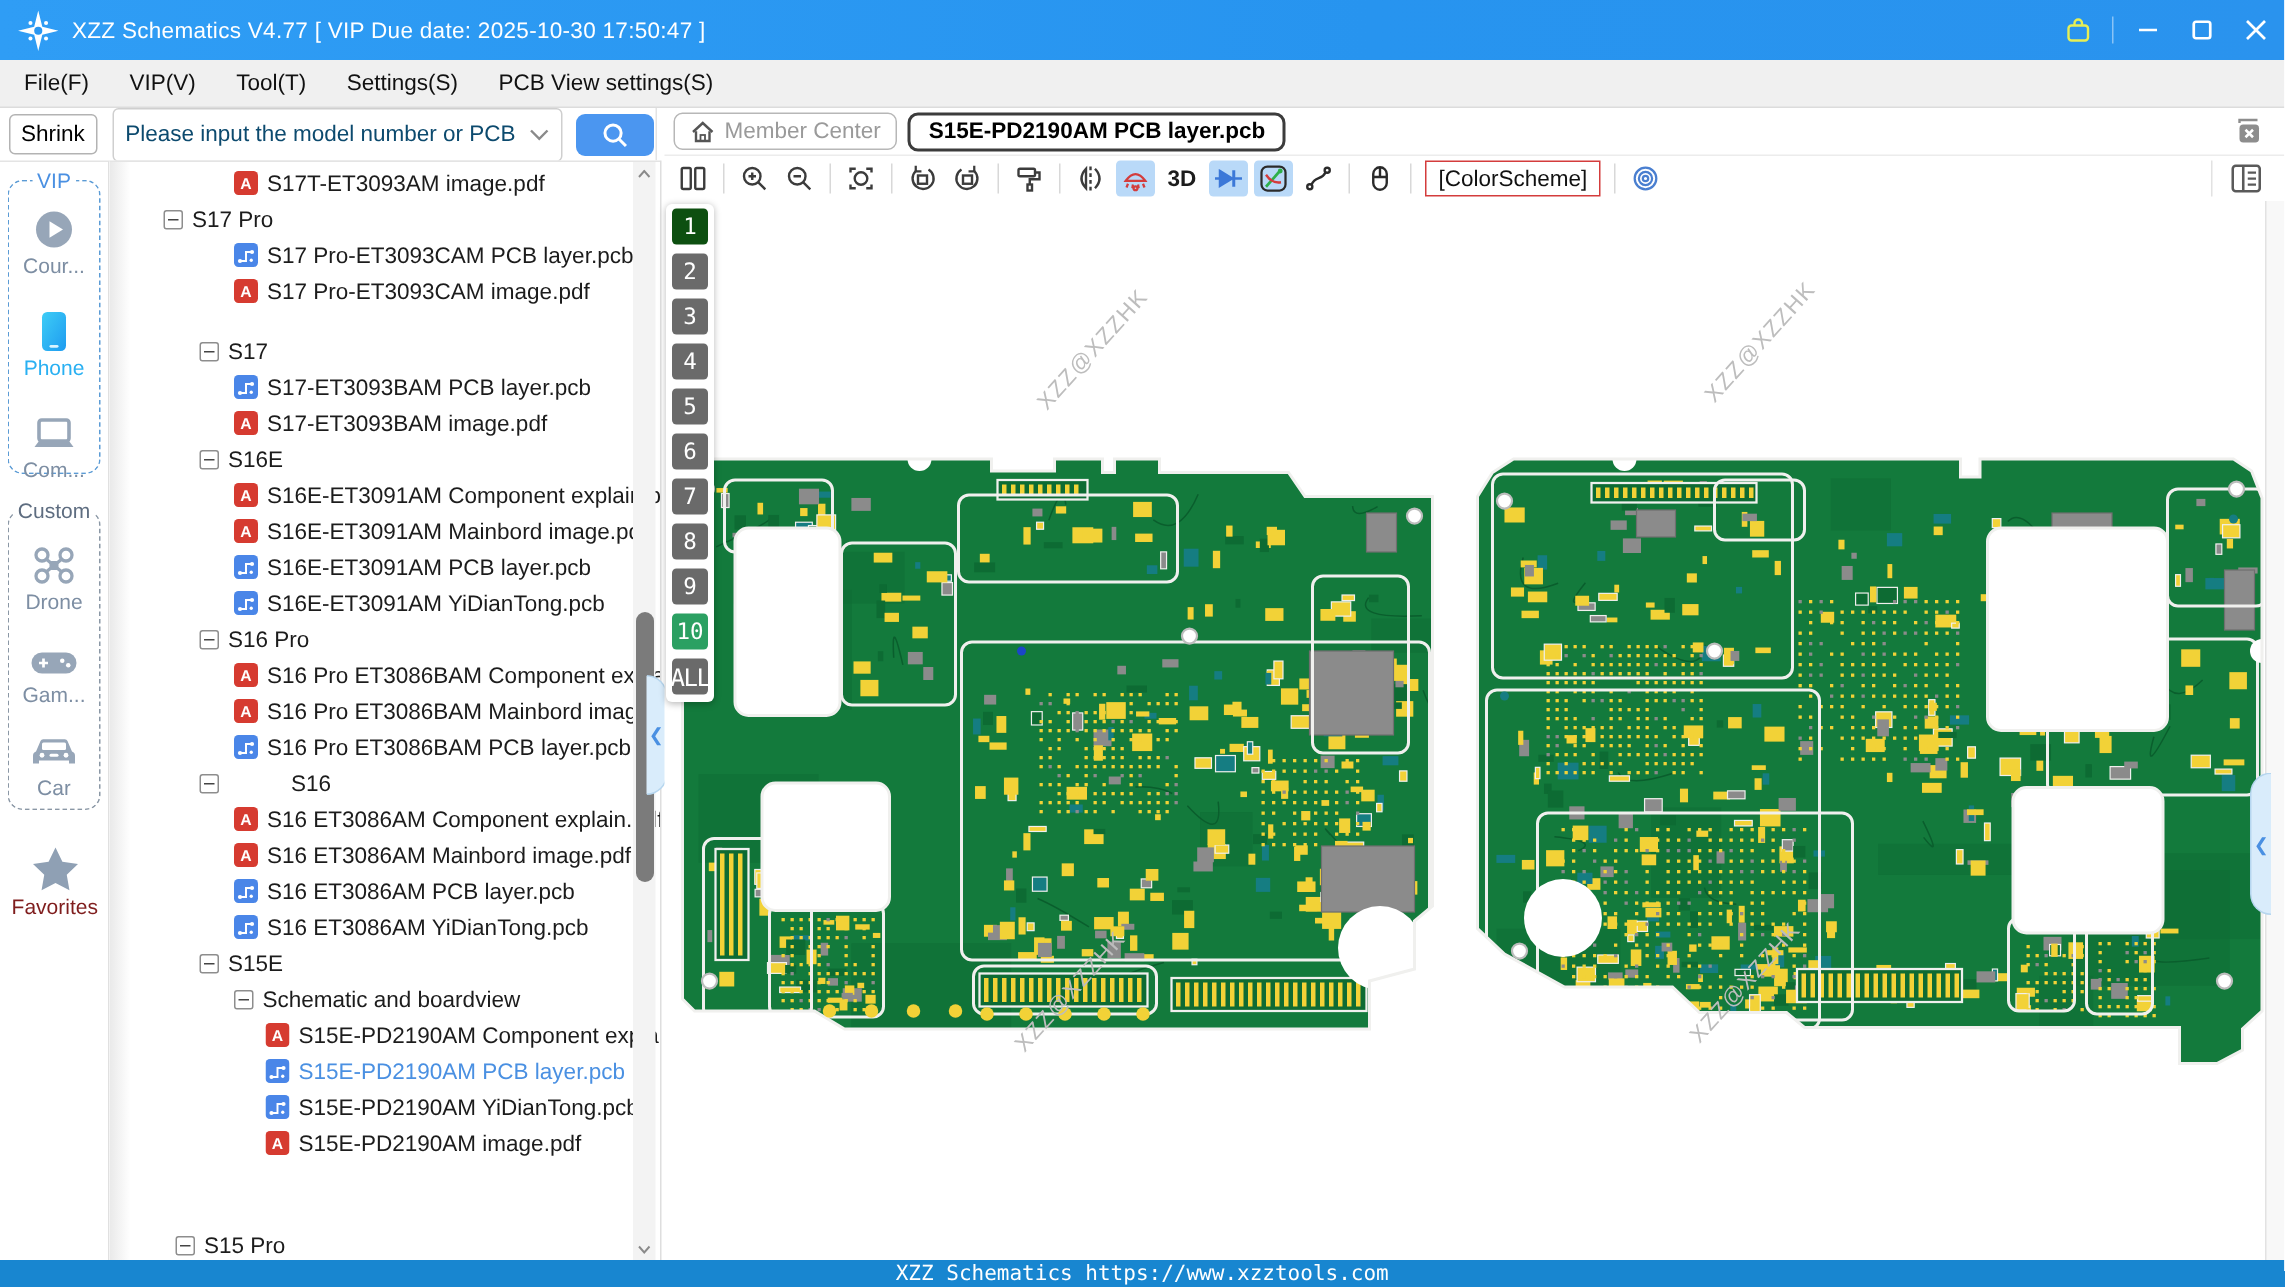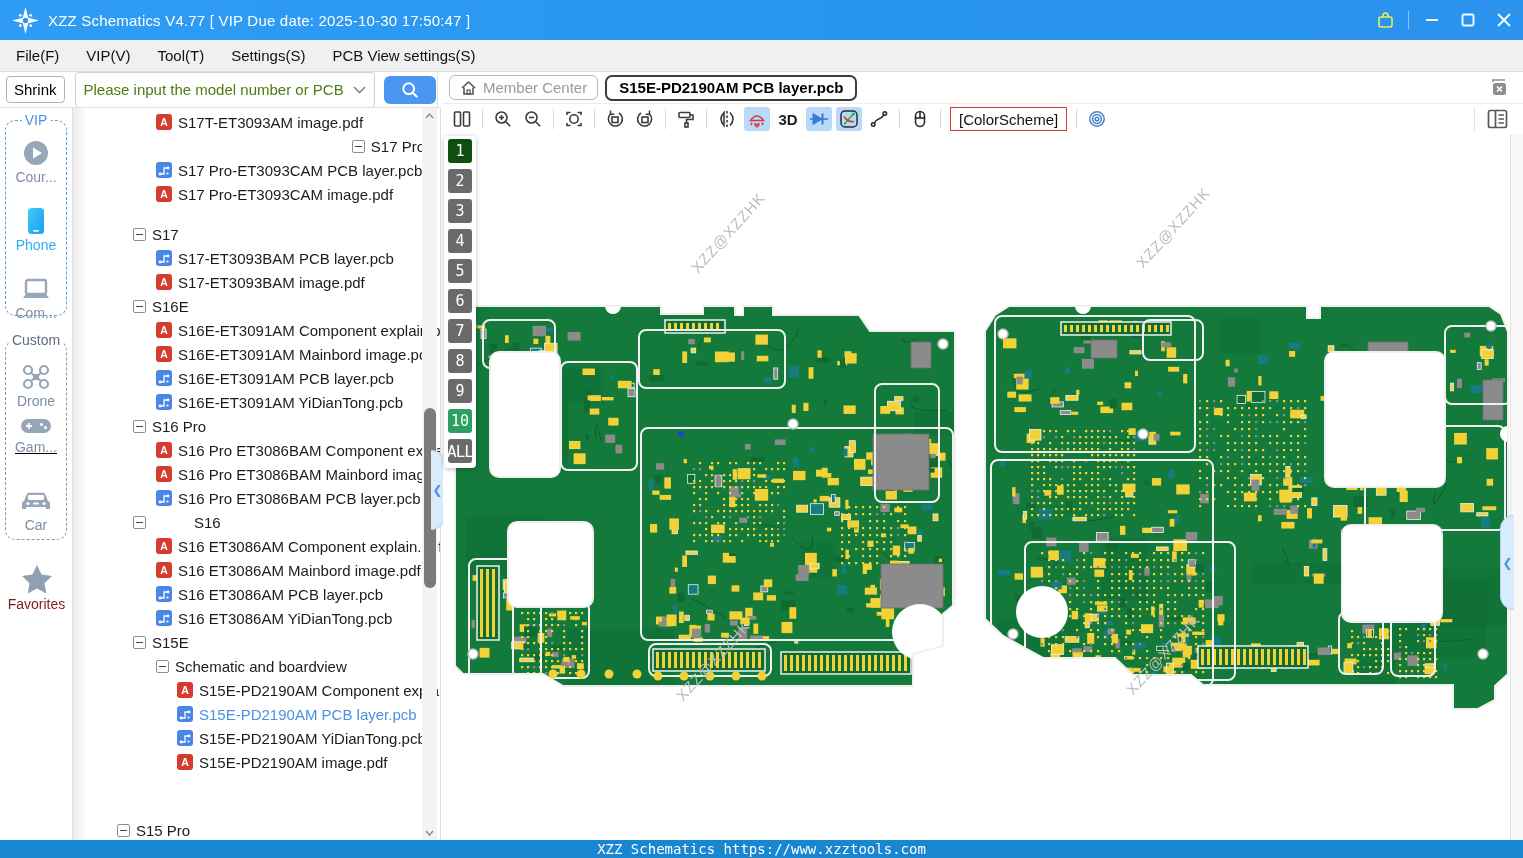--- a/index.html
+++ b/index.html
@@ -22,21 +22,21 @@
            border-bottom:1px solid #dcdcdc;display:flex;align-items:center;gap:27px;padding-left:16px;
            font-size:15px;color:#111;}
   .menu-item{cursor:default;}
 
   
   .searchrow{position:absolute;left:0;top:72px;width:438px;height:35px;background:#fff;
              display:flex;align-items:center;border-right:1px solid #e3e3e3;}
   .shrink-btn{margin-left:6px;height:27px;padding:0 7px;border:1px solid #b3b3b3;border-radius:4px;
               font-size:15px;display:flex;align-items:center;background:#fff;}
   .search-box{margin-left:10px;width:300px;height:28px;border:1px solid #cfcfcf;border-radius:4px;
-              display:flex;align-items:center;padding:17px 8px;color:#4d7c0f;font-size:15px;}
+              display:flex;align-items:center;padding:17px 8px;color:#0c4a6e;font-size:15px;}
   .search-box .ph{flex:1;overflow:hidden;white-space:nowrap;}
   .search-btn{margin-left:9px;width:52px;height:28px;background:#4b96f0;border-radius:6px;
               display:flex;align-items:center;justify-content:center;}
   .tabrow{position:absolute;left:443px;top:72px;width:1080px;height:32px;background:#fff;
           display:flex;align-items:center;border-bottom:1px solid #ececec;}
   .member-btn{margin-left:6px;height:25px;padding:0 10px;border:1px solid #b7b7b7;border-radius:6px;
               display:flex;align-items:center;gap:6px;color:#9a9a9a;font-size:15px;background:#fff;}
   .active-tab{margin-left:7px;height:26px;padding:0 12px;border:2px solid #3c3c3c;border-radius:7px;
               display:flex;align-items:center;font-size:15px;font-weight:bold;color:#000;background:#fff;}
   .closeall{position:absolute;right:14px;top:6px;width:20px;height:20px;}
@@ -387,21 +387,21 @@
           <circle cx="7" cy="7" r="4"></circle>
               <circle cx="23" cy="7" r="4"></circle>
           <circle cx="7" cy="21" r="4"></circle>
               <circle cx="23" cy="21" r="4"></circle>
           <path d="M9.5,9.5 L20.5,18.5 M20.5,9.5 L9.5,18.5"></path>
         </g>
         <rect x="12" y="11" width="6" height="6" rx="1.5" fill="#97a6b8"></rect>
       </svg>
       <span class="lbl">Drone</span>
     </div>
-    <div class="side-item" style="top:74px;text-decoration:underline;">
+    <div class="side-item" style="top:90px;">
       <svg width="32" height="22" viewBox="0 0 32 22">
         <rect x="1" y="4" width="30" height="14" rx="7" fill="#97a6b8"></rect>
         <path d="M9,8 V14 M6,11 H12" stroke="#fff" stroke-width="1.8"></path>
         <circle cx="21.5" cy="9.5" r="1.5" fill="#fff"></circle>
             <circle cx="25.5" cy="12.5" r="1.5" fill="#fff"></circle>
       </svg>
       <span class="lbl">Gam...</span>
     </div>
     <div class="side-item" style="top:148px;">
       <svg width="32" height="26" viewBox="0 0 32 26">
@@ -427,21 +427,21 @@
   <div id="tree-rows" style="position:absolute;left:0;top:2px;width:352px;">
         <div class="trow" style="padding-left: 83px;">
           <span style="display: flex;">
             <svg class="ficon" viewBox="0 0 16 16">
               <rect width="16" height="16" rx="3" fill="#d63b30"></rect>
               <text x="8" y="12" text-anchor="middle" font-size="10.5" font-weight="bold" fill="#fff" font-family="Liberation Sans,sans-serif">A</text>
             </svg>
           </span>
           <span>S17T-ET3093AM image.pdf</span>
         </div>
-        <div class="trow" style="padding-left: 60px; justify-content: flex-end;">
+        <div class="trow" style="padding-left: 36px;">
           <span class="exp"></span>
           <span>S17 Pro</span>
         </div>
         <div class="trow" style="padding-left: 83px;">
           <span style="display: flex;">
             <svg class="ficon" viewBox="0 0 16 16">
               <rect width="16" height="16" rx="3" fill="#4a86e8"></rect>
               <path d="M4,12 H8 V6 H12" fill="none" stroke="#fff" stroke-width="1.3"></path>
               <circle cx="4" cy="12" r="1.4" fill="#fff"></circle>
               <circle cx="12" cy="6" r="1.4" fill="#fff"></circle>

